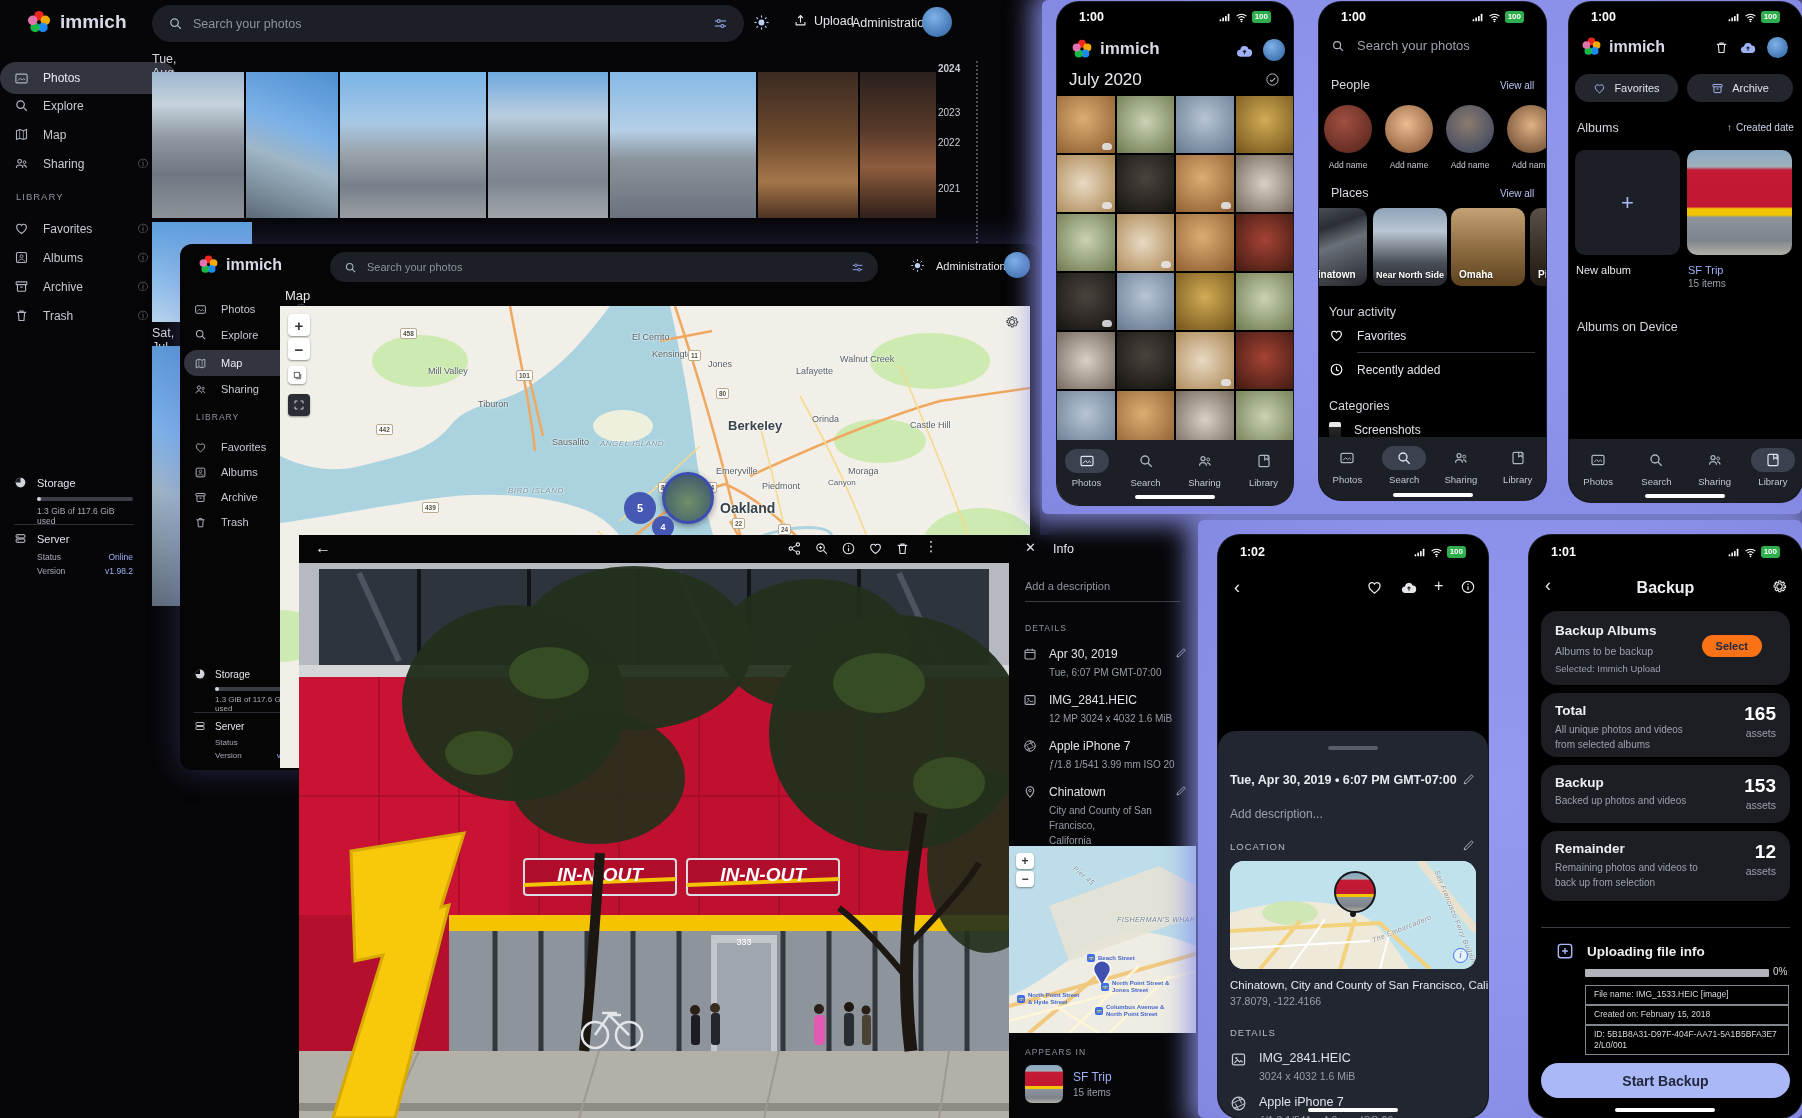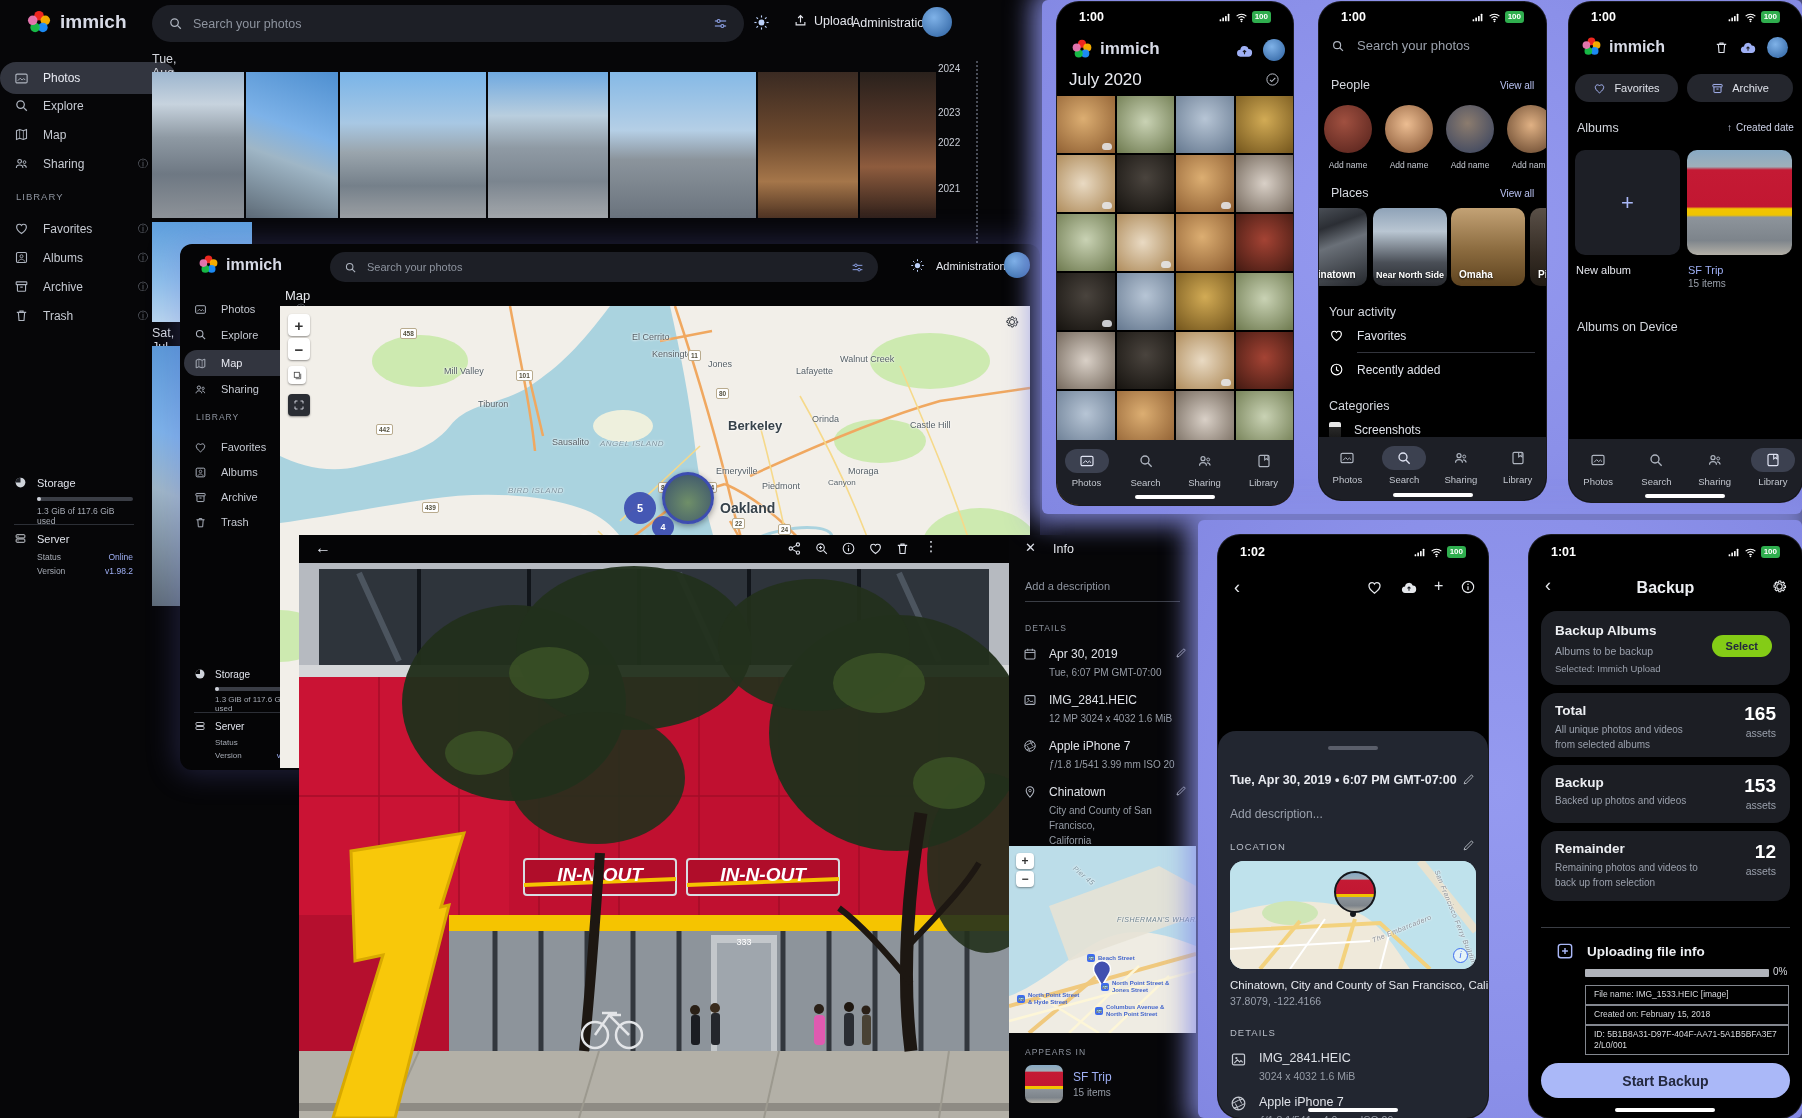--- a/index.html
+++ b/index.html
@@ -396,21 +396,21 @@
     <div class="ph city4" style="left:488px;top:72px;width:120px;height:146px;"></div>
     <div class="ph city5" style="left:610px;top:72px;width:146px;height:146px;"></div>
     <div class="ph warm1" style="left:758px;top:72px;width:100px;height:146px;"></div>
     <div class="ph warm2" style="left:860px;top:72px;width:76px;height:146px;"></div>
 
     <div class="ph sky1" style="left:152px;top:222px;width:100px;height:100px;"></div>
     <div class="abs" style="left:152px;top:326px;font-size:12.5px;color:#d4d7de;">Sat, Jul</div>
     <div class="ph city2" style="left:152px;top:346px;width:100px;height:260px;"></div>
 
     <div class="abs" style="left:938px;top:55px;width:70px;height:200px;color:#c9cdd6;font-size:10px;">
-      <div style="position:absolute;left:0;top:8px;">2024</div>
+      <div style="position:absolute;left:0;top:8px;font-weight:bold;">2024</div>
       <div style="position:absolute;left:0;top:52px;">2023</div>
       <div style="position:absolute;left:0;top:82px;">2022</div>
       <div style="position:absolute;left:0;top:128px;">2021</div>
       <div style="position:absolute;left:38px;top:6px;height:190px;border-left:2px dotted #4a4e58;"></div>
     </div>
   </div>
 
   <div class="win" style="left:180px;top:244px;width:860px;height:526px;border-radius:12px;z-index:2;box-shadow:0 0 30px 4px rgba(110,110,220,.25);overflow:hidden;">
     <div class="abs" style="left:18px;top:10px;display:flex;align-items:center;gap:7px;">
       <span class="ic" style="width:21px;height:21px;">
@@ -577,21 +577,21 @@
           <path d="M470,170 C535,140 600,112 660,95 L750,82"></path>
           <path d="M250,75 L263,130"></path>
           <path d="M380,35 L432,25"></path>
         </g>
         <g stroke="#f6d98a" stroke-width="1.6" fill="none">
           <path d="M300,245 L365,300 M280,275 L350,345 M318,225 L380,285 M260,310 L330,380 M340,215 L420,140"></path>
           <path d="M480,120 C495,175 505,225 515,272 M520,90 C560,160 590,230 610,300 M620,60 C650,130 680,200 700,270"></path>
         </g>
       </svg>
 
-      <span class="mlbl sm" style="left:148px;top:60px;margin-left:16px;">Mill Valley</span>
+      <span class="mlbl sm" style="left:148px;top:60px;">Mill Valley</span>
       <span class="mlbl sm" style="left:198px;top:93px;">Tiburon</span>
       <span class="mlbl sm" style="left:272px;top:131px;">Sausalito</span>
       <span class="mlbl isl" style="left:320px;top:133px;">ANGEL ISLAND</span>
       <span class="mlbl isl" style="left:228px;top:180px;">BIRD ISLAND</span>
       <span class="mlbl sm" style="left:352px;top:26px;">El Cerrito</span>
       <span class="mlbl sm" style="left:372px;top:43px;">Kensington</span>
       <span class="mlbl sm" style="left:428px;top:53px;">Jones</span>
       <span class="mlbl" style="left:448px;top:112px;font-size:13px;">Berkeley</span>
       <span class="mlbl sm" style="left:560px;top:48px;">Walnut Creek</span>
       <span class="mlbl sm" style="left:516px;top:60px;">Lafayette</span>
@@ -1382,21 +1382,21 @@
     <div class="abs" style="left:0;top:44px;width:273px;text-align:center;font-size:16px;font-weight:bold;color:#eceef2;">Backup</div>
     <span class="ic" style="position:absolute;left:242px;top:43px;width:17px;height:17px;color:#e5e7eb;">
         <svg>
           <use href="#i-gear"></use>
         </svg>
       </span>
 
     <div class="card" style="left:12px;top:76px;width:249px;height:74px;">
       <div style="position:absolute;left:14px;top:12px;font-size:13.5px;font-weight:bold;color:#eceef2;">Backup Albums</div>
       <div style="position:absolute;left:14px;top:34px;font-size:10.5px;color:#9aa0ac;">Albums to be backup</div>
-      <div style="position:absolute;right:18px;top:24px;background:#84cc16;color:#23283e;font-size:11px;font-weight:bold;border-radius:14px;padding:5px 14px;">Select</div>
+      <div style="position:absolute;right:28px;top:24px;background:#f97316;color:#23283e;font-size:11px;font-weight:bold;border-radius:14px;padding:5px 14px;">Select</div>
       <div style="position:absolute;left:14px;top:52px;font-size:9.5px;color:#9aa0ac;">Selected: Immich Upload</div>
     </div>
 
     <div class="card" style="left:12px;top:158px;width:249px;height:64px;">
       <div style="position:absolute;left:14px;top:10px;font-size:13.5px;font-weight:bold;color:#eceef2;">Total</div>
       <div style="position:absolute;left:14px;top:30px;width:150px;font-size:10px;color:#9aa0ac;line-height:1.45;">All unique photos and videos from selected albums</div>
       <div style="position:absolute;right:14px;top:10px;font-size:19px;font-weight:bold;color:#fff;">165</div>
       <div style="position:absolute;right:14px;top:34px;font-size:10.5px;color:#9aa0ac;">assets</div>
     </div>
     <div class="card" style="left:12px;top:230px;width:249px;height:58px;">

